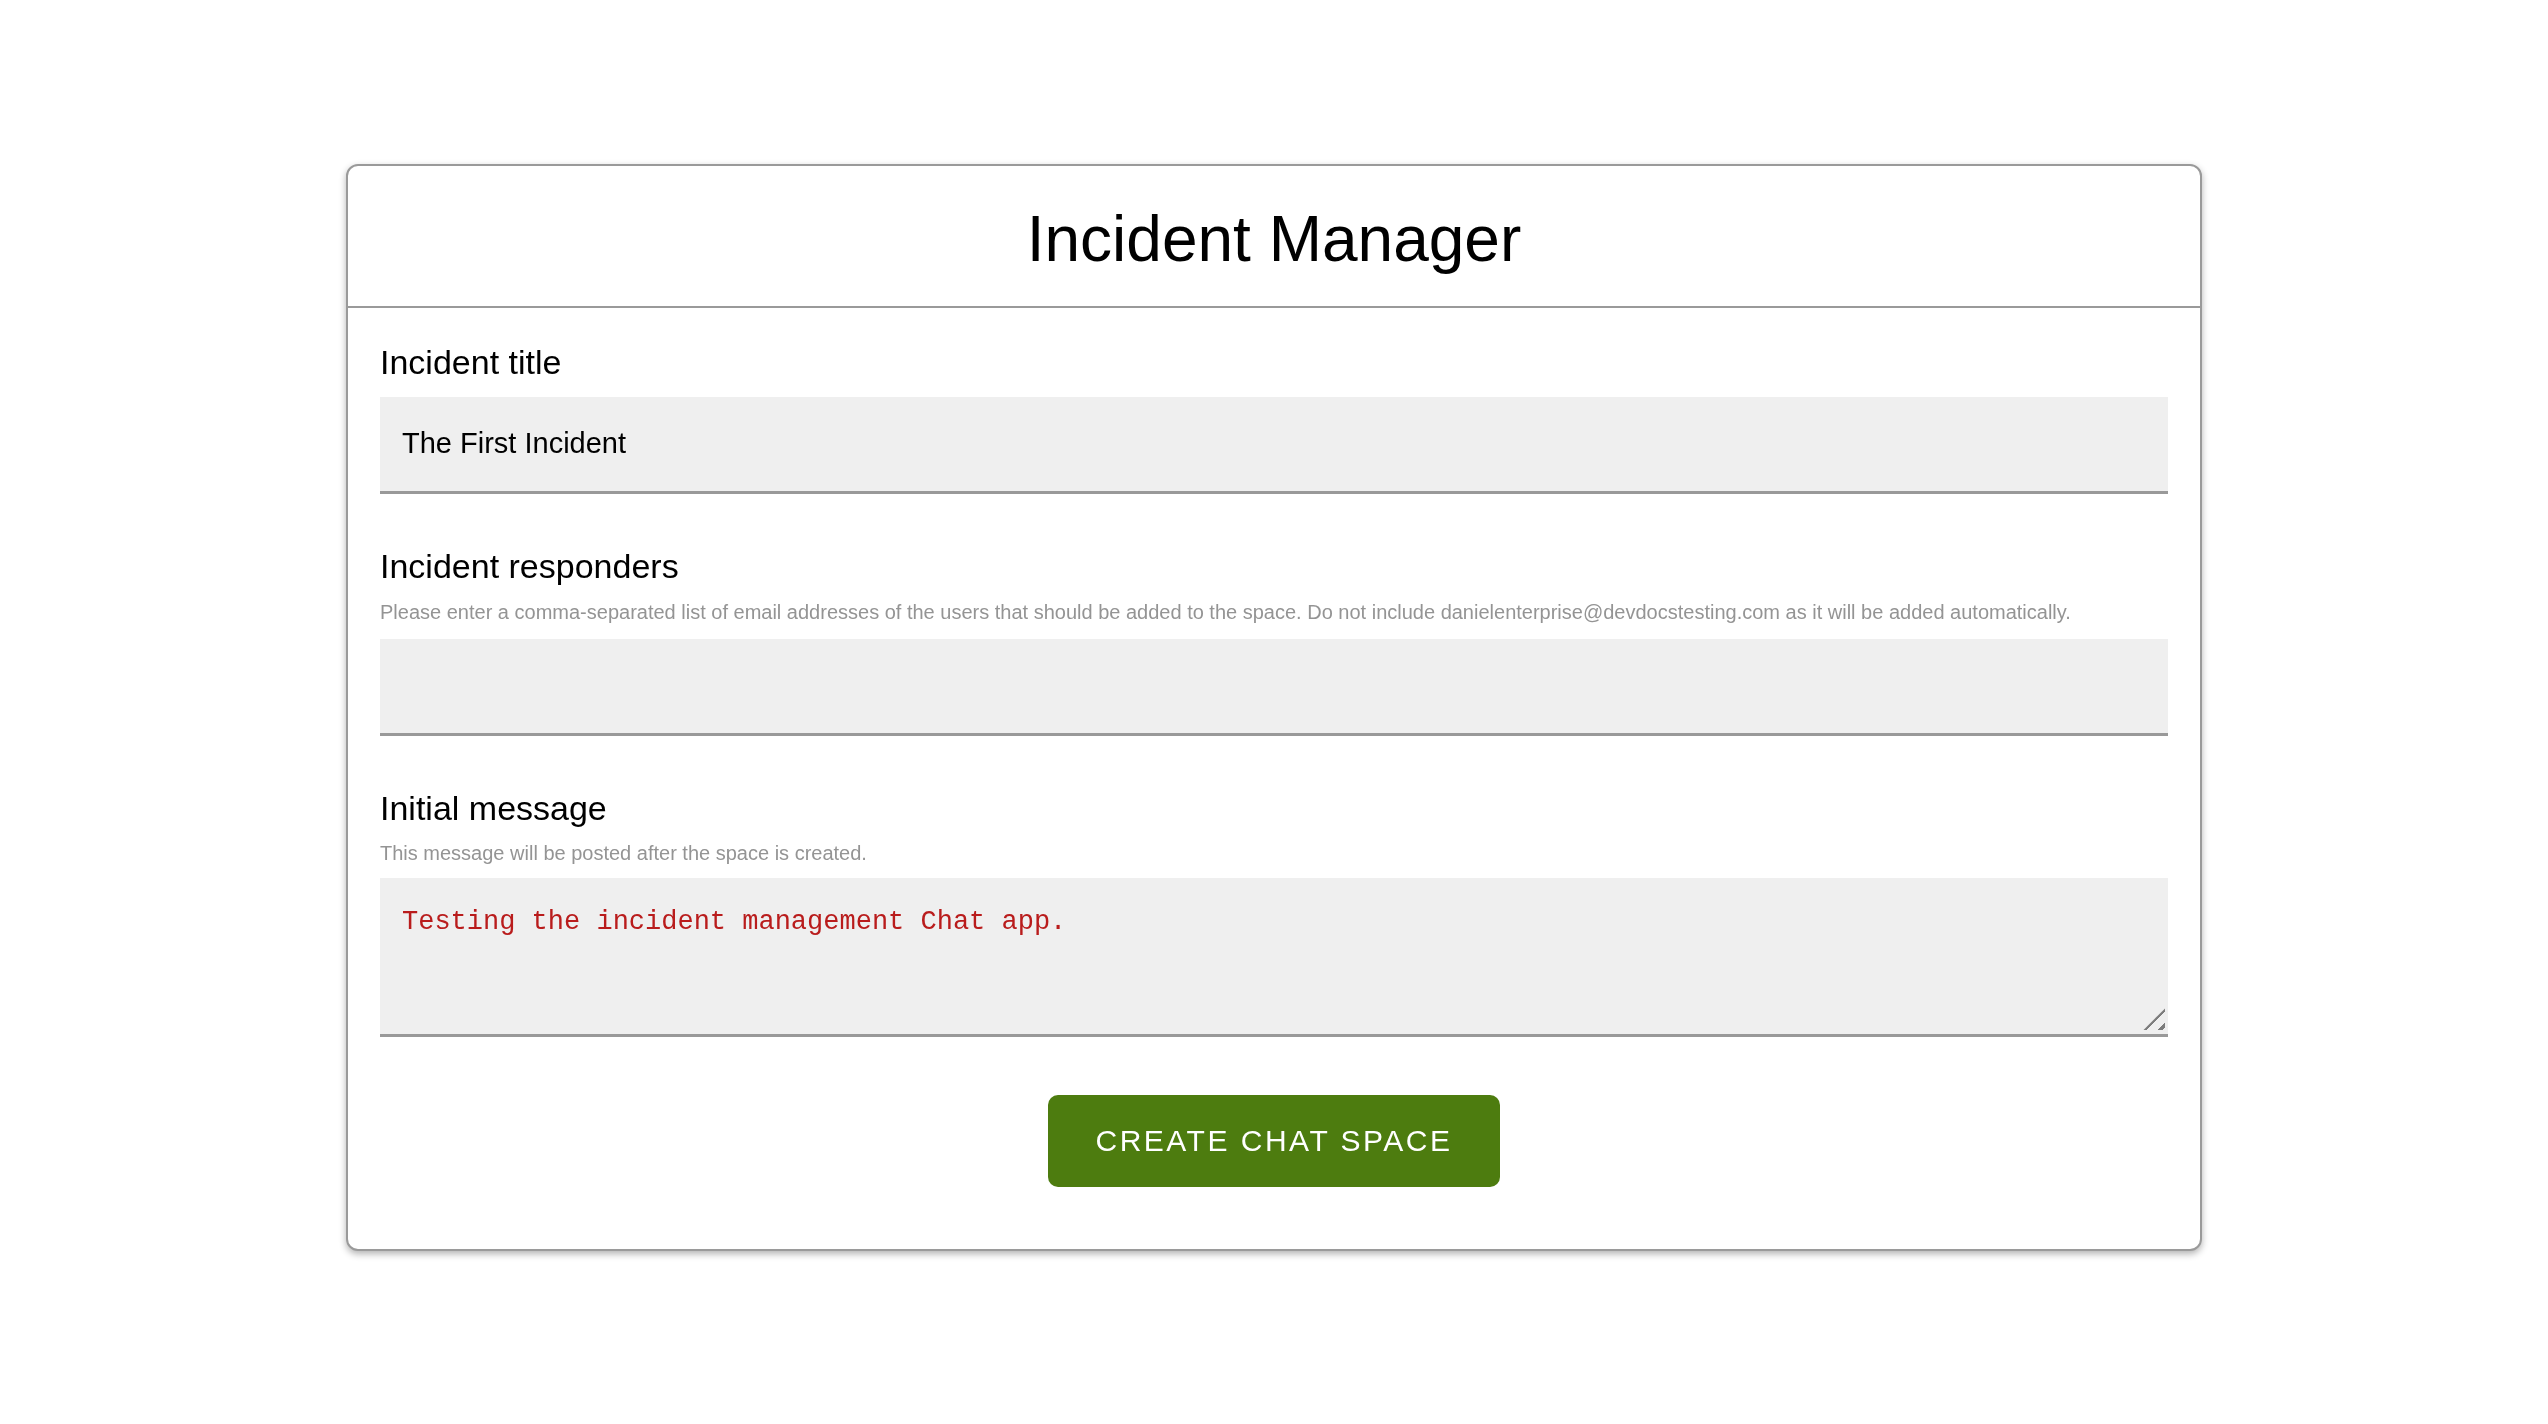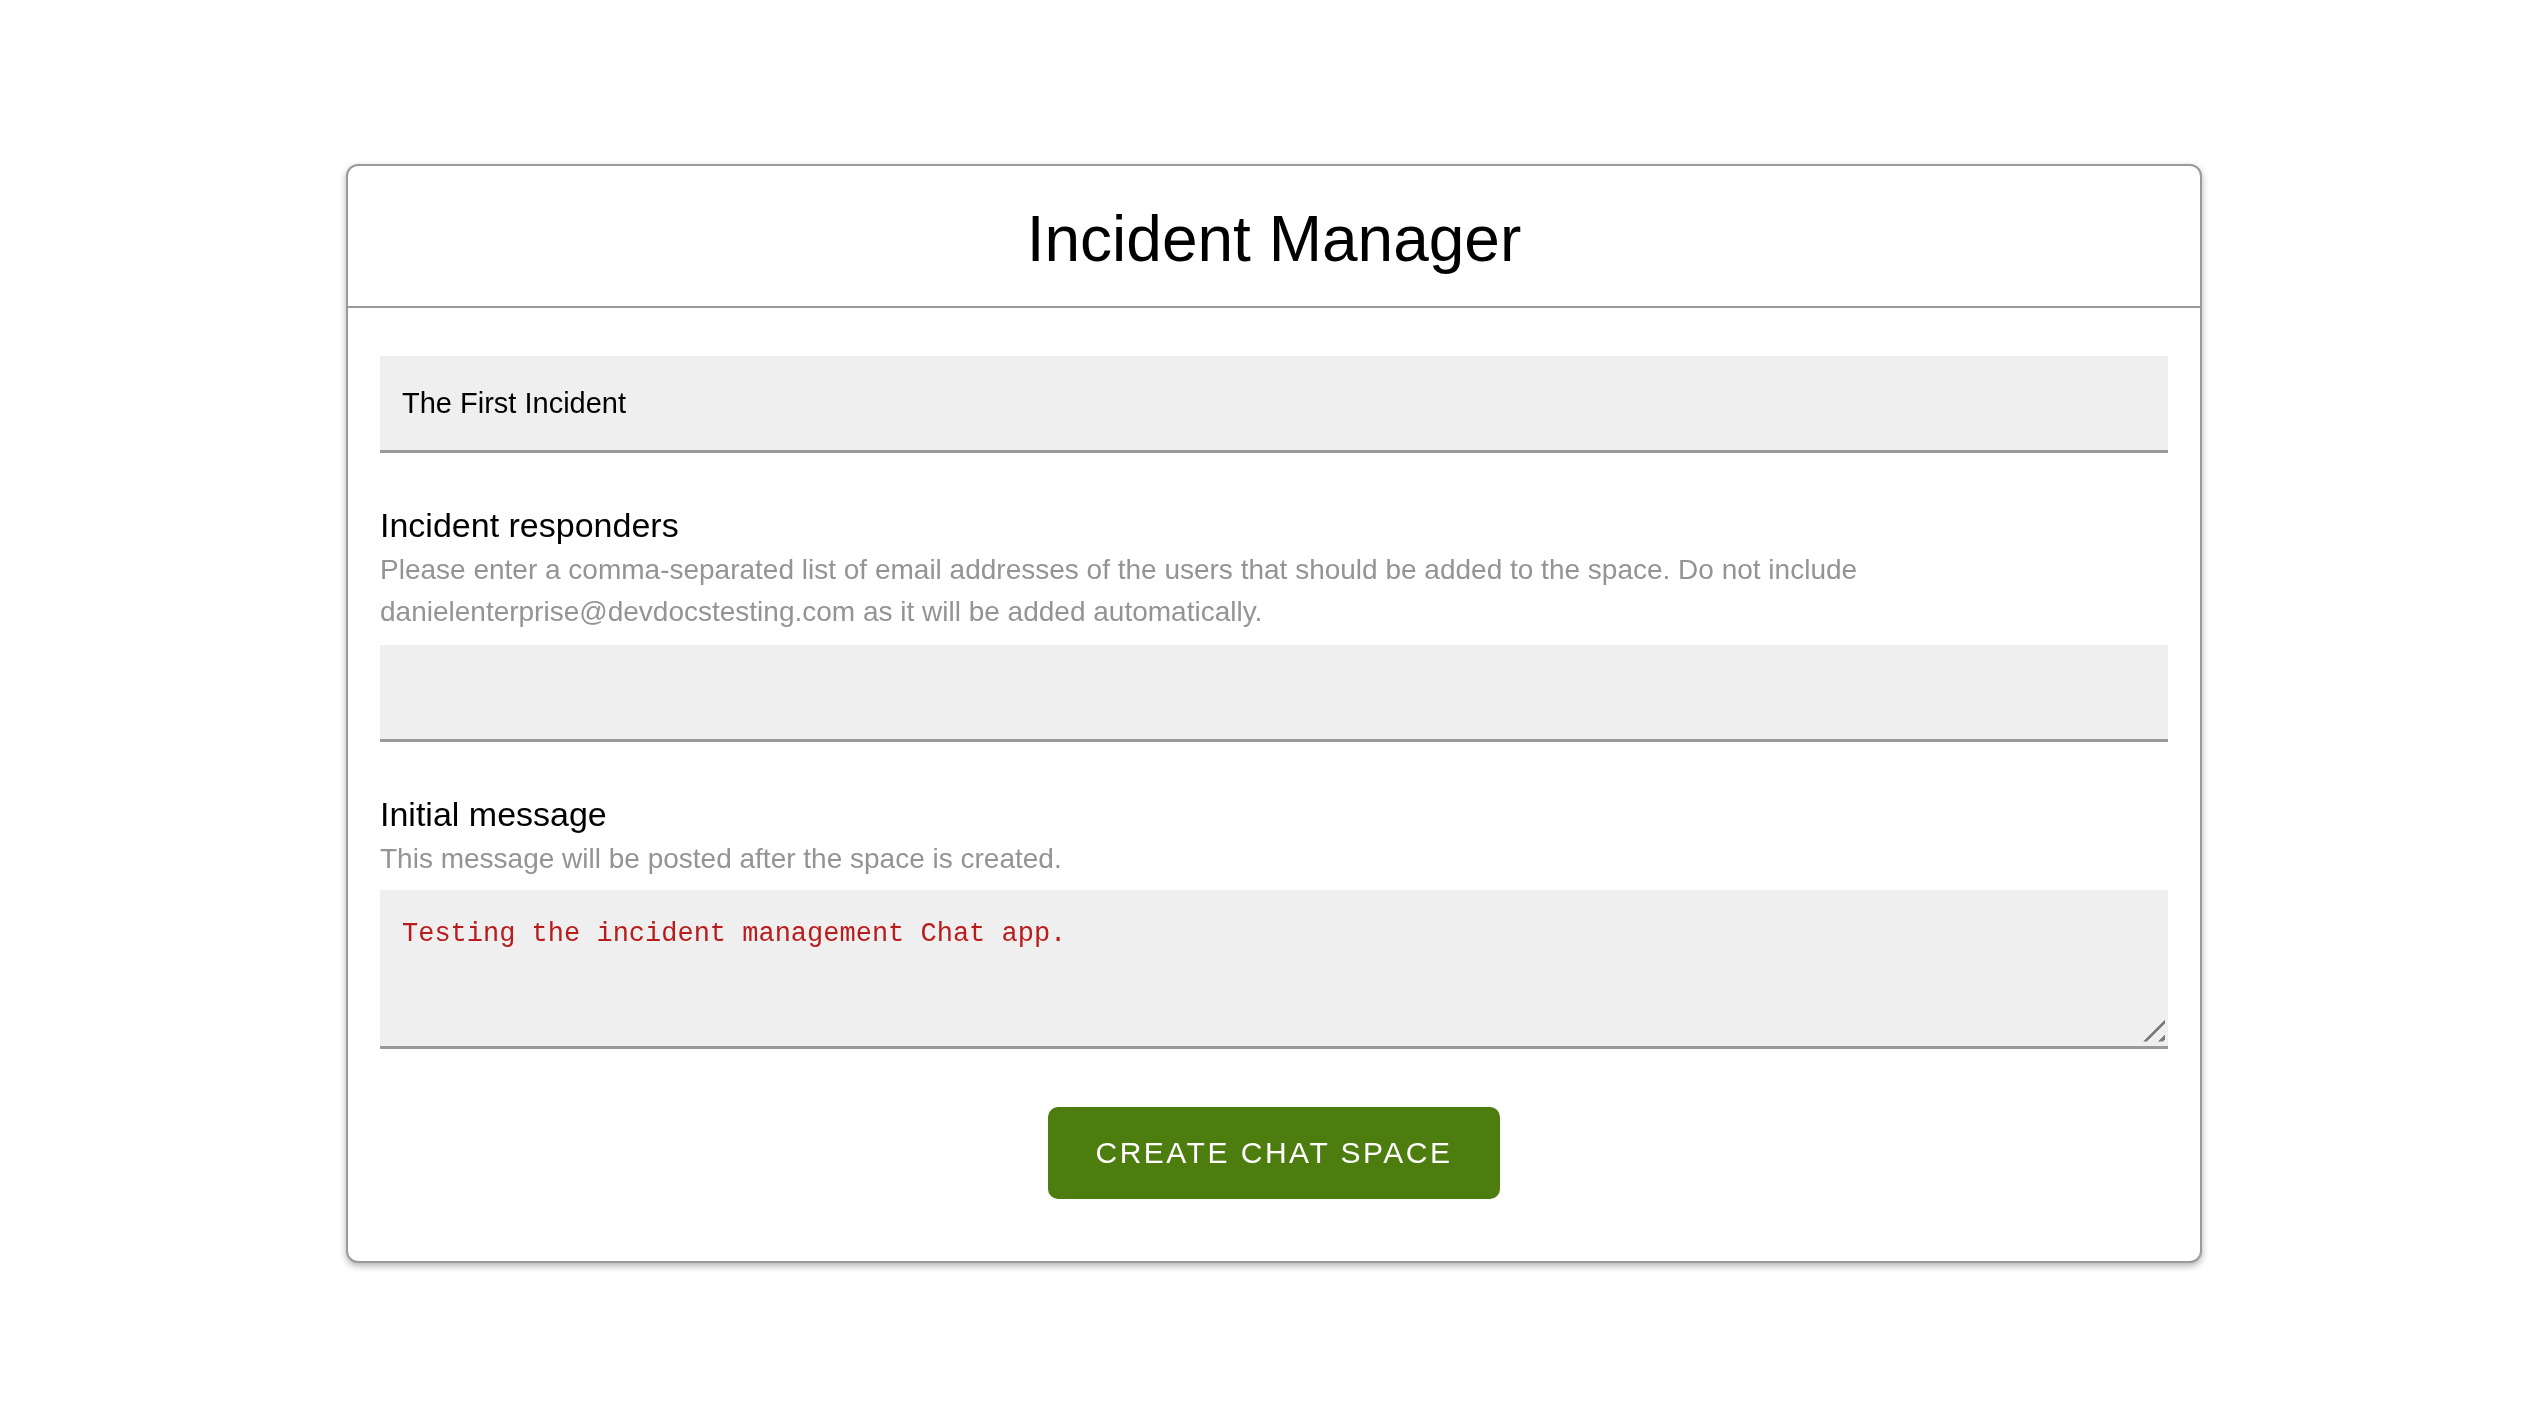--- a/index.html
+++ b/index.html
@@ -40,22 +40,22 @@
   .field { margin-top: 52px; }
   .field:first-child { margin-top: 0; }
   .field-label {
     margin: 0;
     font-size: 34px;
     line-height: 1.2;
     font-weight: 400;
     color: #000000;
   }
   .field-help {
-    margin: 3px 0 0;
-    font-size: 28px;
+    margin: 10px 0 0;
+    font-size: 20px;
     line-height: 1.5;
     color: #949494;
   }
   .text-input {
     display: block;
     width: 100%;
     height: 97px;
     margin-top: 14px;
     padding: 0 22px;
     background: #efefef;
@@ -119,20 +119,21 @@
 
 <div class="card">
 
   <div class="card-header">
     <h1>Incident Manager</h1>
   </div>
 
   <div class="form-body">
 
     <div class="field">
+      <p class="field-label">Incident title</p>
       <input class="text-input" type="text" value="The First Incident" style="">
     </div>
 
     <div class="field">
       <p class="field-label">Incident responders</p>
       <p class="field-help">Please enter a comma-separated list of email addresses of the users that should be added to the space. Do not include danielenterprise@devdocstesting.com as it will be added automatically.</p>
       <input class="text-input after-help" type="text" value="" style="">
     </div>
 
     <div class="field">

